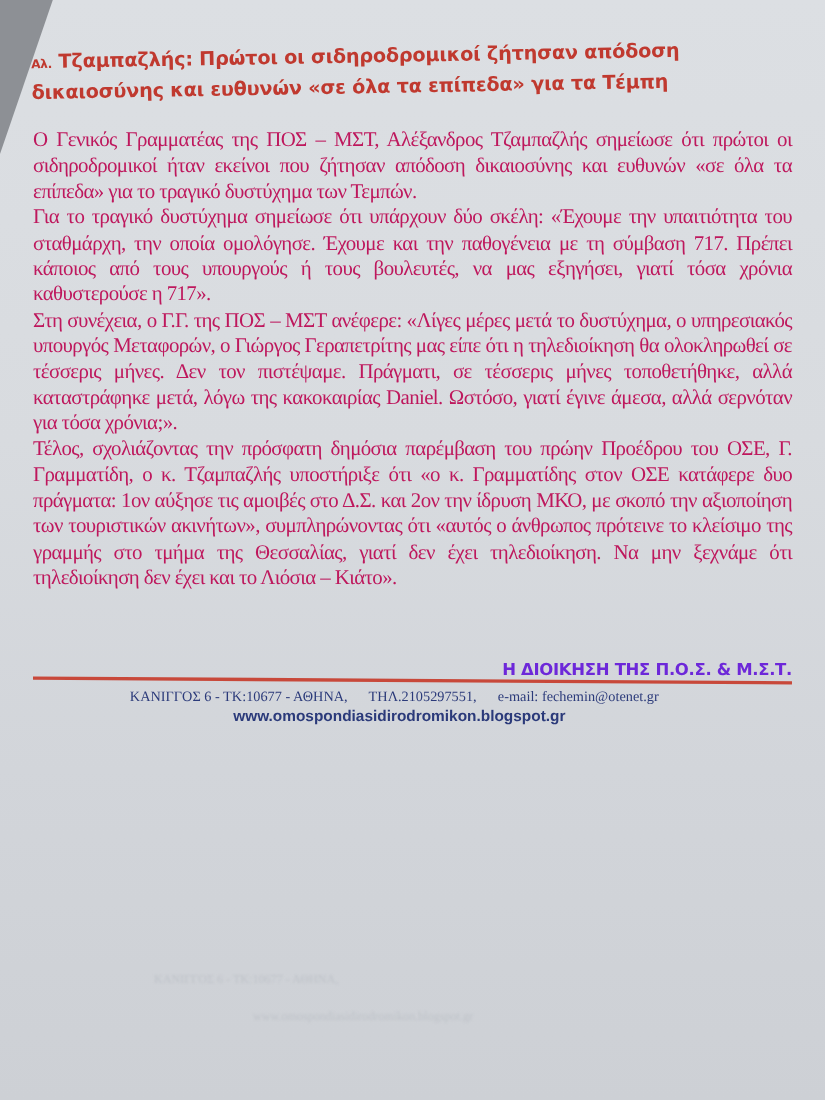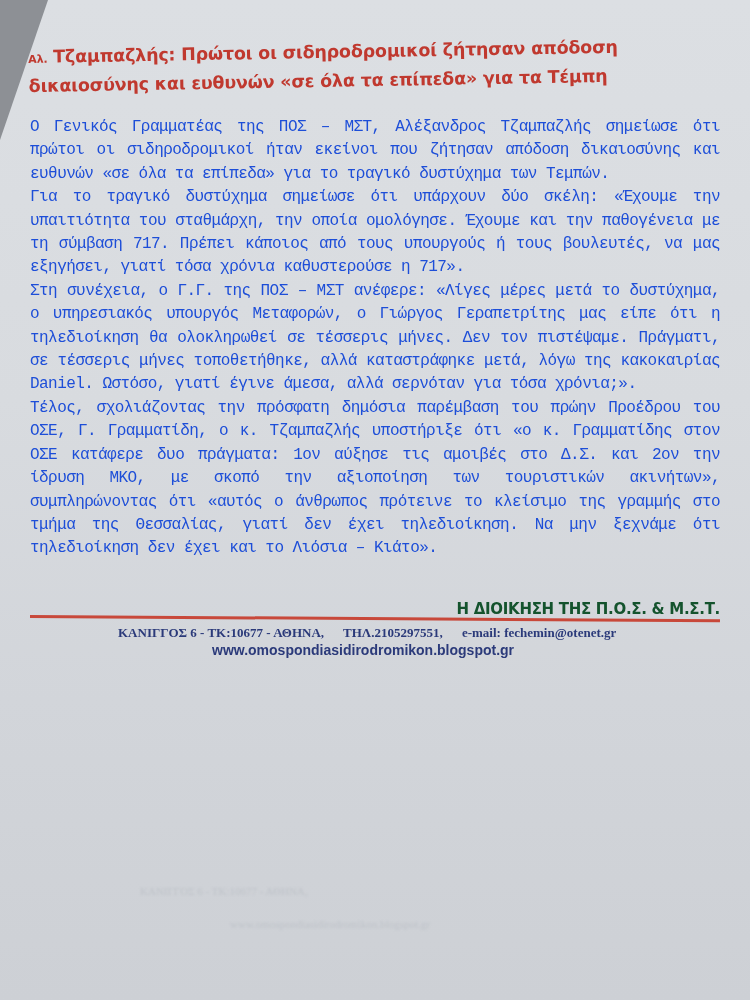--- a/index.html
+++ b/index.html
@@ -15,36 +15,36 @@
   }
   .title {
     position:absolute; left:28px; top:44px; width:700px;
     color:#c0392f; font-weight:bold; font-size:17.5px; line-height:26px;
     font-family:"DejaVu Sans", sans-serif; letter-spacing:-0.2px;
     transform: rotate(-1deg); transform-origin:left top;
   }
   .title .abbr { font-size:11px; }
   .body {
     position:absolute; left:30px; top:116px; width:690px;
-    font-size:16px; line-height:23.4px; color:#1d4ed8;
-    font-family:Liberation Mono, monospace; letter-spacing:-0.55px;
+    font-size:19px; line-height:23.4px; color:#be185d;
+    font-family:Liberation Serif, serif; letter-spacing:-0.55px;
     text-align:justify;
   }
   .body p { margin:0; }
   .sig {
     position:absolute; right:30px; top:600px;
-    font-size:15px; font-weight:bold; color:#14532d; letter-spacing:-0.3px;
+    font-size:15px; font-weight:bold; color:#6d28d9; letter-spacing:-0.3px;
   }
   .redline {
     position:absolute; left:30px; top:615px; width:690px; height:3px;
     background:#c8483a; transform: rotate(0.35deg); transform-origin:left center;
   }
   .addr {
     position:absolute; left:118px; top:625px; width:560px;
-    font-family:"Liberation Serif", serif; font-weight:bold; font-size:13px;
+    font-family:"Liberation Serif", serif; font-weight:normal; font-size:13px;
     color:#2b3a7a; white-space:nowrap;
   }
   .addr span { margin-right:16px; }
   .web {
     position:absolute; left:212px; top:642px;
     font-family:"Liberation Sans", sans-serif; font-weight:bold; font-size:14px;
     color:#2b3a7a;
   }
   .ghost {
     position:absolute; left:140px; width:480px; color:#bfc3c9;

